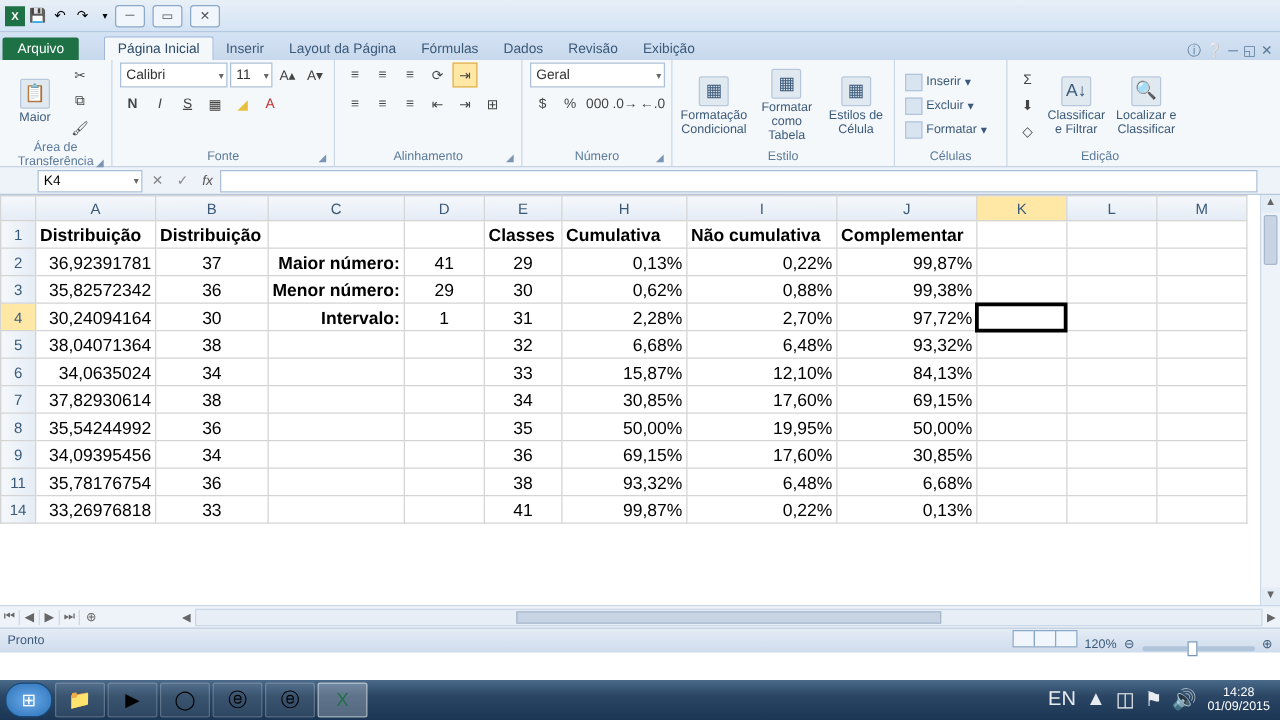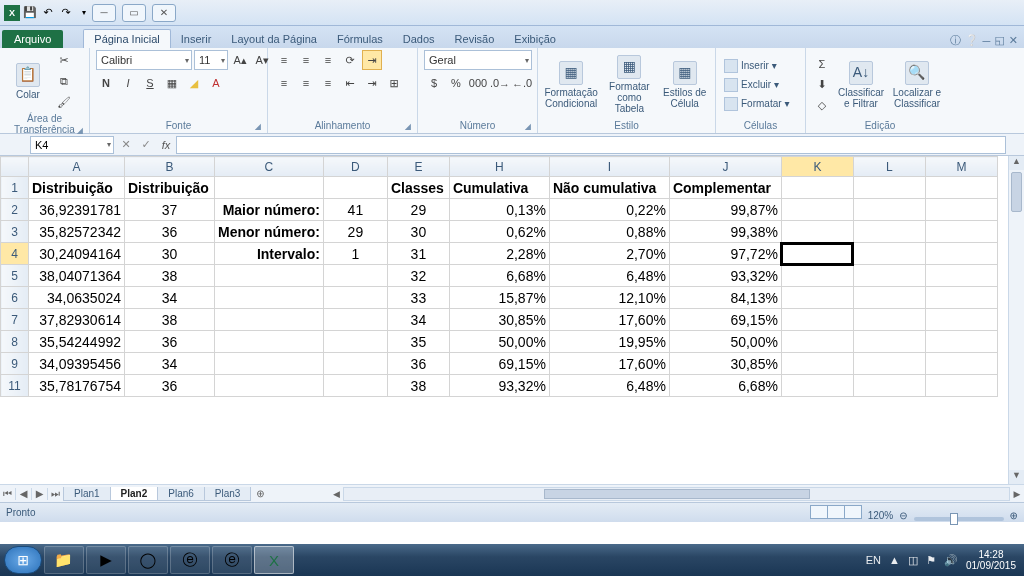--- a/index.html
+++ b/index.html
@@ -82,21 +82,21 @@
 .status .slider { width:90px; height:4px; background:#b0c4dc; position:relative; border-radius:2px; }
 .status .slider .sthumb { width:8px; height:12px; background:#fff; border:1px solid #7a96b4; position:absolute; top:-4px; left:40%; }
 
 
 .taskbar { height:32px; background:linear-gradient(#4a6a8a 0%,#2a4664 40%,#1a3654 100%); position:absolute; bottom:0; left:0; right:0; display:flex; align-items:center; padding:0 4px; }
 .startbtn { width:38px; height:28px; border-radius:26px; background:radial-gradient(#6aaae8,#2a70b8); border:1px solid #1a4a7a; display:flex; align-items:center; justify-content:center; color:#fff; font-size:14px; }
 .tbtn { width:40px; height:28px; margin-left:2px; border:1px solid rgba(255,255,255,0.2); background:rgba(255,255,255,0.08); border-radius:2px; display:flex; align-items:center; justify-content:center; font-size:15px; }
 .tbtn.active { background:rgba(255,255,255,0.25); border-color:rgba(255,255,255,0.5); }
 .tray { margin-left:auto; display:flex; align-items:center; color:#fff; font-size:10px; gap:8px; padding-right:4px; }
 .tray .clock { text-align:center; line-height:1.1; }
-.tray .ticon { font-size:11px; opacity:0.9; }
+.tray .ticon { font-size:16px; opacity:0.9; }
 </style>
 </head>
 <body>
 
 <div class="titlebar">
   <div class="qat">
     <span style="background:#1e7145;color:#fff;font-size:9px;font-weight:bold;">X</span>
     <span style="color:#3a70c0;">💾</span>
     <span>↶</span>
     <span>↷</span>
@@ -125,35 +125,35 @@
     <span>◱</span>
     <span>✕</span>
   </div>
 </div>
 
 <div class="ribbon">
   <div class="group" style="width:90px;">
     <div class="body">
       <div class="bigbtn">
         <div class="ico">📋</div>
-        <span>Colar</span>
+        <span>Maior</span>
       </div>
       <div class="stackcol">
         <div class="smbtn">✂</div>
         <div class="smbtn">⧉</div>
         <div class="smbtn">🖌</div>
       </div>
     </div>
     <div class="label"><span>Área de Transferência</span><span class="launcher">◢</span></div>
   </div>
 
   <div class="group" style="width:178px;">
     <div class="body" style="flex-direction:column;align-items:flex-start;gap:3px;">
       <div class="smrow">
-        <div class="combo" style="width:96px;">Calibri</div>
+        <div class="combo" style="width:86px;">Calibri</div>
         <div class="combo" style="width:34px;">11</div>
         <div class="smbtn">A▴</div>
         <div class="smbtn">A▾</div>
       </div>
       <div class="smrow">
         <div class="smbtn">
             <b>N</b>
           </div>
         <div class="smbtn">
             <i>I</i>
@@ -413,42 +413,50 @@
           <td class="txtR" style=""></td>
           <td class="txtC" style=""></td>
           <td class="txtC" style="">38</td>
           <td class="txtR" style="">93,32%</td>
           <td class="txtR" style="">6,48%</td>
           <td class="txtR" style="">6,68%</td>
           <td class="txtR" style=""></td>
           <td class="txtR" style=""></td>
           <td class="txtR" style=""></td>
         </tr>
+        <tr class="">
+          <th class="">14</th>
+          <td class="txtR" style="">33,26976818</td>
+          <td class="txtC" style="">33</td>
+          <td class="txtR" style=""></td>
+          <td class="txtC" style=""></td>
+          <td class="txtC" style="">41</td>
+          <td class="txtR" style="">99,87%</td>
+          <td class="txtR" style="">0,22%</td>
+          <td class="txtR" style="">0,13%</td>
+          <td class="txtR" style=""></td>
+          <td class="txtR" style=""></td>
+          <td class="txtR" style=""></td>
+        </tr>
       </tbody>
     </table>
   <div class="vscroll">
     <div class="arr" style="top:0;">▲</div>
     <div class="thumb"></div>
     <div class="arr" style="bottom:0;">▼</div>
   </div>
 </div>
 
 <div class="sheetbar">
   <div class="nav">
     <span>⏮</span>
     <span>◀</span>
     <span>▶</span>
     <span>⏭</span>
   </div>
-  <div class="sheets" id="sheets">
-      <div class="sheet">Plan1</div>
-      <div class="sheet active">Plan2</div>
-      <div class="sheet">Plan6</div>
-      <div class="sheet">Plan3</div>
-    </div>
   <span style="width:18px;text-align:center;color:#666;">⊕</span>
   <div class="hscroll">
     <span class="har">◀</span>
     <div class="htrack">
         <div class="hthumb"></div>
       </div>
     <span class="har">▶</span>
   </div>
 </div>
 

